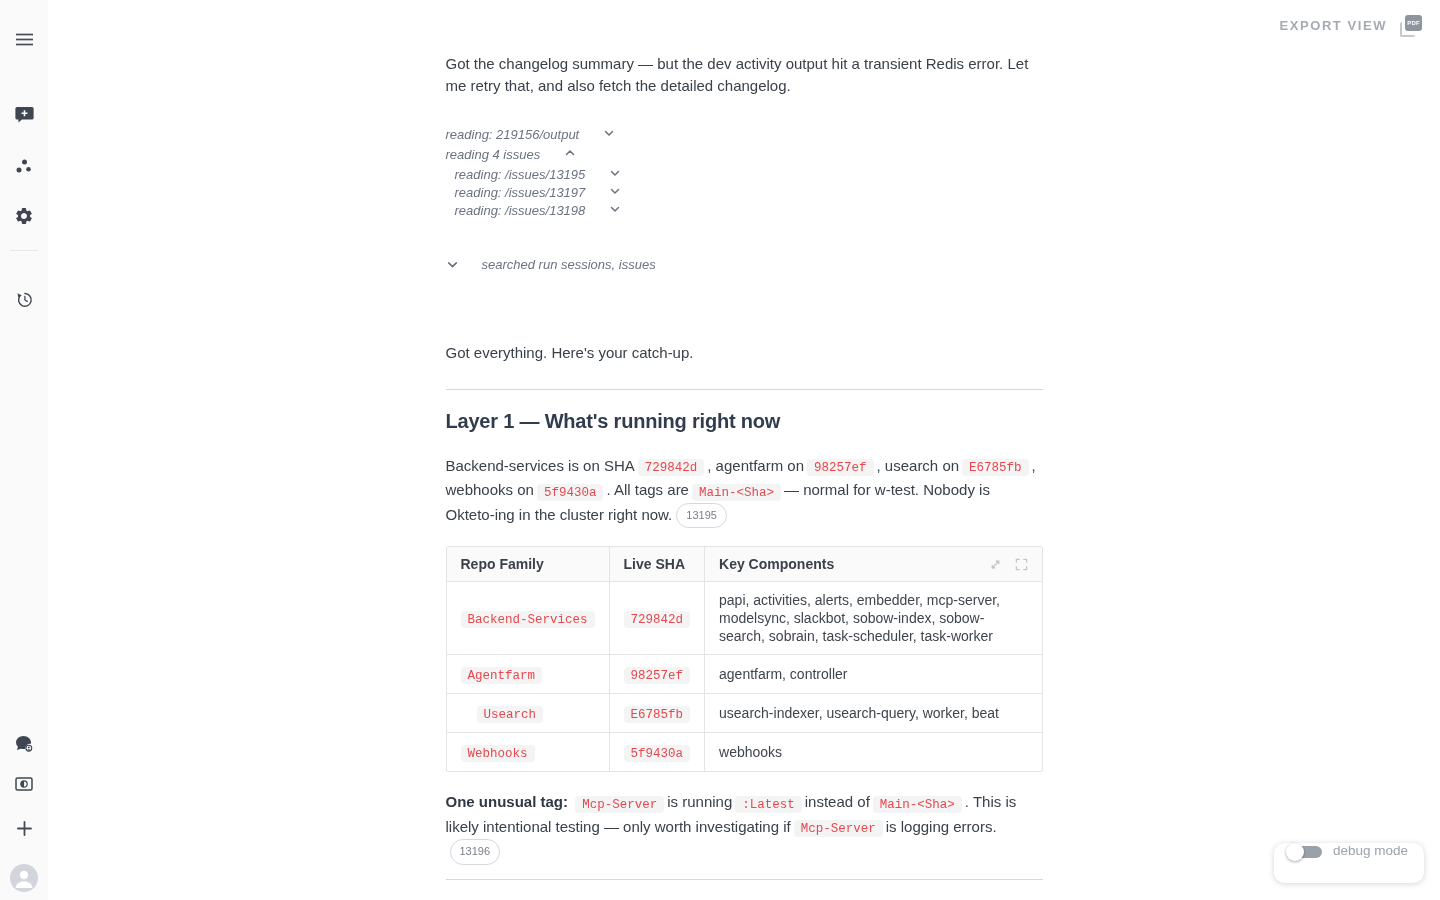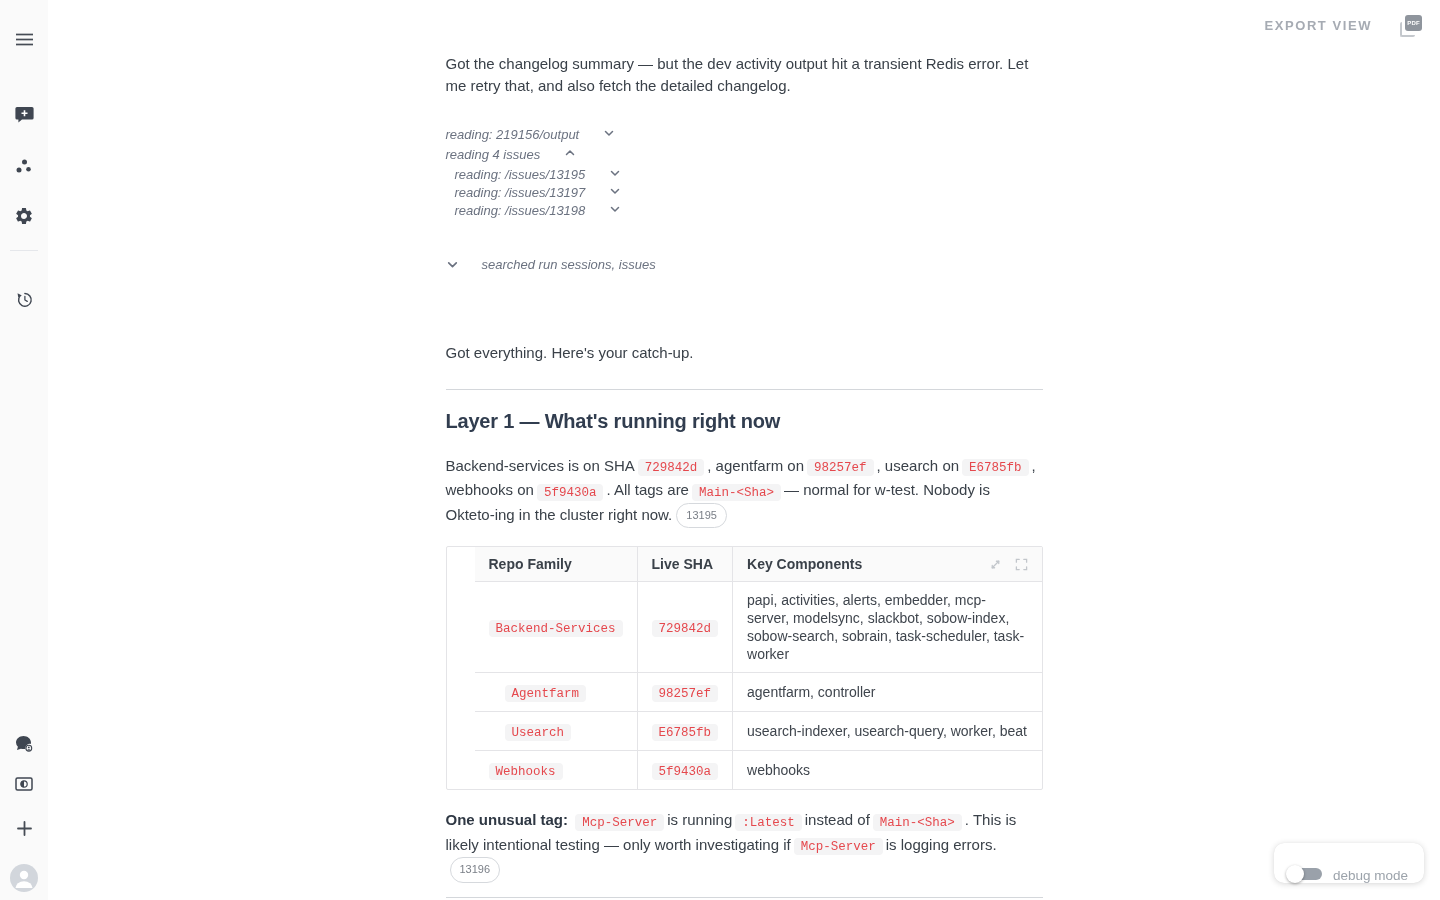--- a/index.html
+++ b/index.html
@@ -9,21 +9,21 @@
   
   .sidebar { position:fixed; left:0; top:0; width:48px; height:900px; background:#fafafa; z-index:5; }
   .sb-item { position:absolute; left:50%; transform:translate(-50%,-50%); display:flex;
     align-items:center; justify-content:center; width:36px; height:36px; cursor:pointer; }
   .sb-divider { position:absolute; left:10px; right:10px; top:250px; height:1px; background:#e5e7eb; }
   .avatar-circle { width:28px; height:28px; border-radius:50%; background:#d2d6dc; display:flex;
     align-items:center; justify-content:center; overflow:hidden; }
 
   
   .topbar { position:fixed; top:0; left:48px; right:0; height:52px; background:#fff; z-index:4; }
-  .export-btn { position:absolute; top:13px; right:18px; display:flex; align-items:center; gap:28px;
+  .export-btn { position:absolute; top:13px; right:18px; display:flex; align-items:center; gap:13px;
     cursor:pointer; }
   .export-label { font-size:13px; font-weight:600; letter-spacing:.12em; color:#a6abb3; }
   .pdf-icon { position:relative; width:22px; height:24px; }
   .pdf-back { position:absolute; left:0; bottom:0; width:15px; height:15px;
     border-left:2px solid #c4c8cd; border-bottom:2px solid #c4c8cd; border-radius:2px; }
   .pdf-front { position:absolute; right:0; top:2px; width:17px; height:16px; background:#8f959d;
     border-radius:3px; color:#fff; font-size:6px; font-weight:700; display:flex; align-items:center;
     justify-content:center; letter-spacing:.03em; }
 
   
@@ -44,37 +44,37 @@
 
   
   .chip { font-family:"Liberation Mono","DejaVu Sans Mono",monospace; font-size:12.5px;
     color:#e5484d; background:#f4f4f5; border-radius:4px; padding:1.5px 7px; margin:0 3px;
     white-space:nowrap; }
   .cite { display:inline-block; font-style:normal; font-size:11px; color:#7a7f87; background:#fff;
     border:1px solid #d6d9dd; border-radius:999px; padding:1px 9px; margin-left:4px;
     position:relative; top:-1px; cursor:pointer; }
 
   
-  .tbl-wrap { margin-top:17px; border:1px solid #e4e4e7; border-radius:2px;padding-left:28px; }
+  .tbl-wrap { margin-top:17px; border:1px solid #e4e4e7; border-radius:2px; }
   table.repo { width:100%; border-collapse:collapse; font-size:14px; color:#3f454d; }
   table.repo th { background:#fafafa; text-align:left; font-weight:700; color:#3a4149;
     padding:9px 14px; border-bottom:1px solid #e4e4e7; }
   table.repo th, table.repo td { border-right:1px solid #e4e4e7; }
   table.repo th:last-child, table.repo td:last-child { border-right:none; }
   table.repo td { padding:9px 14px; border-bottom:1px solid #e4e4e7; line-height:18px; vertical-align:middle; }
   table.repo tr:last-child td { border-bottom:none; }
   col.c1 { width:144px; } col.c2 { width:85px; }
   .th-flex { display:flex; align-items:center; justify-content:space-between; }
   .tbl-icons { display:flex; gap:13px; }
   .tbl-icons svg { cursor:pointer; }
 
   
   .debug-card { position:fixed; right:16px; bottom:17px; height:40px; padding:0 16px 0 12px;
     background:#fff; border-radius:10px; box-shadow:0 1px 6px rgba(0,0,0,.16), 0 0 1px rgba(0,0,0,.1);
-    display:flex; align-items:flex-end; gap:11px; z-index:6; }
+    display:flex; align-items:flex-start; gap:11px; z-index:6; }
   .toggle { position:relative; width:36px; height:18px; cursor:pointer; }
   .toggle-track { position:absolute; left:7px; top:3px; width:29px; height:12px; background:#9aa1aa; border-radius:7px; }
   .toggle-knob { position:absolute; left:0; top:0; width:18px; height:18px; background:#fff;
     border-radius:50%; box-shadow:0 1px 3px rgba(0,0,0,.35); }
   .debug-label { font-size:13.5px; color:#9ca3ab; }
 </style>
 </head>
 <body>
 
 <div class="sidebar">
@@ -273,21 +273,21 @@
             </th>
           </tr>
         </thead>
         <tbody>
             <tr>
               <td><span class="chip" style="margin: 0px;">Backend-Services</span></td>
               <td><span class="chip" style="margin: 0px;">729842d</span></td>
               <td>papi, activities, alerts, embedder, mcp-server, modelsync, slackbot, sobow-index, sobow-search, sobrain, task-scheduler, task-worker</td>
             </tr>
             <tr>
-              <td><span class="chip" style="margin: 16px;">Agentfarm</span></td>
+              <td><span class="chip" style="margin: 0px;">Agentfarm</span></td>
               <td><span class="chip" style="margin: 0px;">98257ef</span></td>
               <td>agentfarm, controller</td>
             </tr>
             <tr>
               <td><span class="chip" style="margin: 16px;">Usearch</span></td>
               <td><span class="chip" style="margin: 0px;">E6785fb</span></td>
               <td>usearch-indexer, usearch-query, worker, beat</td>
             </tr>
             <tr>
               <td><span class="chip" style="margin: 0px;">Webhooks</span></td>

